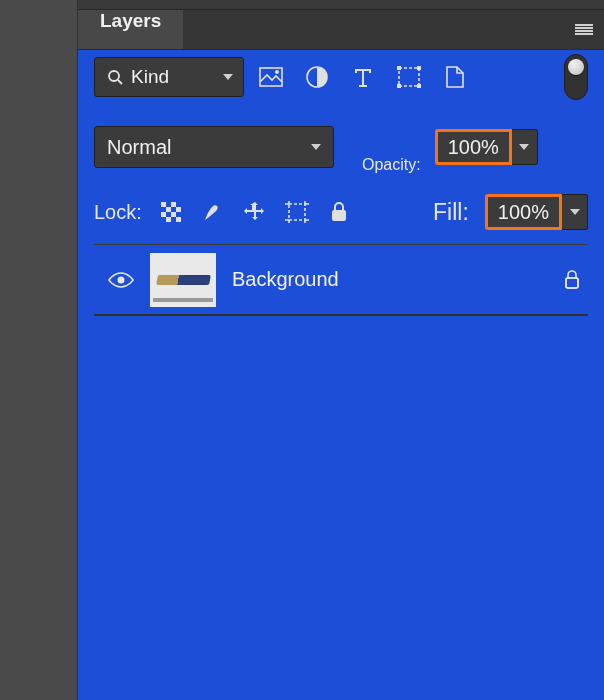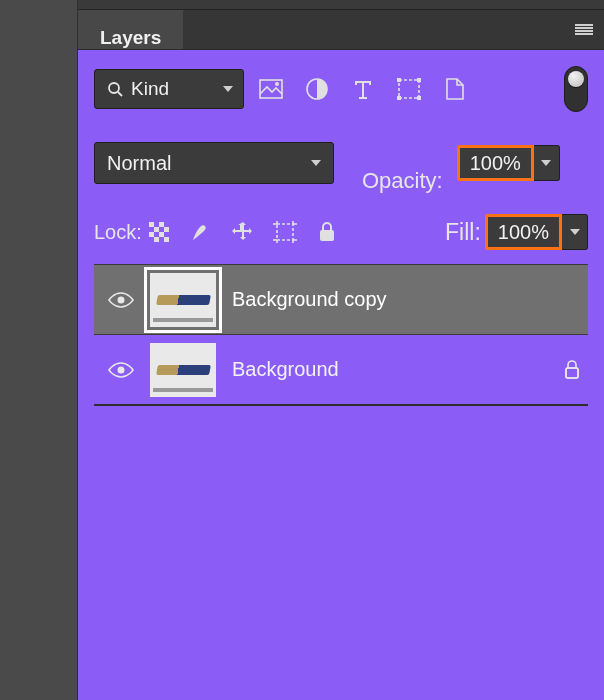--- a/index.html
+++ b/index.html
@@ -6,52 +6,52 @@
   html, body { width: 604px; height: 700px; overflow: hidden; font-family: "Helvetica Neue", Arial, sans-serif; }
   body { background: #444444; display: flex; }
 
   .left-rail { width: 78px; height: 100%; background: #4a4a4a; border-right: 1px solid #2f2f2f; }
   .main-col { flex: 1; display: flex; flex-direction: column; }
 
   .top-divider { height: 10px; background: #3a3a3a; border-bottom: 1px solid #242424; }
 
   
   .tabs { display: flex; align-items: stretch; height: 40px; background: #363636; border-bottom: 1px solid #2a2a2a; }
-  .tab { display: flex; align-items: flex-end; padding: 0 22px; color: #9d9d9d; font-size: 19px; cursor: default; }
+  .tab { display: flex; align-items: flex-start; padding: 0 22px; color: #9d9d9d; font-size: 19px; cursor: default; }
   .tab.active { background: #484848; color: #f0f0f0; font-weight: 600; }
   .tab-spacer { flex: 1; }
   .panel-menu { width: 40px; display: flex; align-items: center; justify-content: center; }
   .hamburger { width: 18px; height: 12px; display: flex; flex-direction: column; justify-content: space-between; }
   .hamburger span { height: 2px; background: #d0d0d0; width: 100%; }
 
-  .panel-body { background: #8b5cf6; padding: 16px 16px 0 16px; flex: 1; }
+  .panel-body { background: #1d4ed8; padding: 4px 16px 0 16px; flex: 1; }
 
   
   .row { display: flex; align-items: center; gap: 14px; margin-bottom: 20px; }
   .kind-select { display: flex; align-items: center; height: 40px; background: #3b3b3b; border: 1px solid #1f1f1f; border-radius: 3px; padding: 0 10px 0 12px; width: 150px; color: #f0f0f0; }
   .kind-select .mag { margin-right: 8px; color: #e5e5e5; }
   .kind-select .label { font-size: 19px; }
   .kind-select .arrow { margin-left: auto; color: #d0d0d0; }
 
   .filter-icons { display: flex; align-items: center; gap: 20px; color: #e0e0e0; }
   .filter-icons .ic { width: 26px; height: 26px; display: flex; align-items: center; justify-content: center; }
 
   .toggle { position: relative; width: 24px; height: 46px; background: #313131; border: 1px solid #1e1e1e; border-radius: 12px; margin-left: auto; display:flex; align-items:flex-start; justify-content:center; padding-top:4px;}
   .toggle .knob { width: 16px; height: 16px; border-radius: 50%; background: radial-gradient(circle at 35% 30%, #f2f2f2, #bcbcbc); box-shadow: 0 1px 1px rgba(0,0,0,.6); }
 
   
   .blend-select { display: flex; align-items: center; height: 42px; background: #3b3b3b; border: 1px solid #1f1f1f; border-radius: 3px; padding: 0 12px; width: 240px; color: #f0f0f0; }
   .blend-select .label { font-size: 20px; }
   .blend-select .arrow { margin-left: auto; color: #d0d0d0; }
-  .opacity-label { color: #e6e6e6; font-size: 22px; margin-left: 14px; margin-top: 36px; }
+  .opacity-label { color: #e6e6e6; font-size: 16px; margin-left: 14px; margin-top: 36px; }
   .value-box { height: 36px; background: #3b3b3b; border: 3px solid #f97316; border-radius: 3px 0 0 3px; padding: 0 10px; display: flex; align-items: center; color: #f0f0f0; font-size: 20px; min-width: 60px; justify-content: flex-end; }
   .value-arrow { height: 36px; width: 26px; border: 1px solid #1f1f1f; border-left: none; background: #3b3b3b; display: flex; align-items: center; justify-content: center; color: #d0d0d0; border-radius: 0 3px 3px 0; }
 
   
-  .lock-row { display: flex; align-items: center; gap: 4px; margin-bottom: 14px; }
+  .lock-row { display: flex; align-items: center; gap: 16px; margin-bottom: 14px; }
   .lock-label { color: #e6e6e6; font-size: 20px; }
   .lock-icons { display: flex; align-items: center; gap: 16px; color: #e5e5e5; }
   .lock-icons .ic { width: 26px; height: 26px; display: flex; align-items: center; justify-content: center; }
   .fill-label { color: #e6e6e6; font-size: 23px; margin-left: auto; }
 
   
   .layer-list {}
   .layer { display: flex; align-items: center; height: 70px; padding: 0 8px 0 8px; border-top: 1px solid #3a3a3a; }
   .layer.selected { background: #707070; }
   .layer .eye { width: 38px; display: flex; align-items: center; justify-content: center; color: #e8e8e8; }
@@ -213,33 +213,20 @@
         <div class="value-box">
             <span>100%</span>
           </div>
         <div class="value-arrow">
             <span class="chev-down"></span>
           </div>
       </div>
     </div>
 
     <div class="layer-list">
-      <div class="layer selected">
-        <div class="eye">
-          <svg width="26" height="18" viewBox="0 0 26 18" fill="none" stroke="currentColor" stroke-width="1.6">
-              <path d="M1 9s4.5-7 12-7 12 7 12 7-4.5 7-12 7S1 9 1 9z"></path>
-              <circle cx="13" cy="9" r="3.5" fill="currentColor" stroke="none"></circle>
-            </svg>
-        </div>
-        <div class="thumb">
-            <div class="stripe"></div>
-            <div class="floor"></div>
-          </div>
-        <span class="layer-name">Background copy</span>
-      </div>
 
       <div class="layer">
         <div class="eye">
           <svg width="26" height="18" viewBox="0 0 26 18" fill="none" stroke="currentColor" stroke-width="1.6">
               <path d="M1 9s4.5-7 12-7 12 7 12 7-4.5 7-12 7S1 9 1 9z"></path>
               <circle cx="13" cy="9" r="3.5" fill="currentColor" stroke="none"></circle>
             </svg>
         </div>
         <div class="thumb">
             <div class="stripe"></div>

